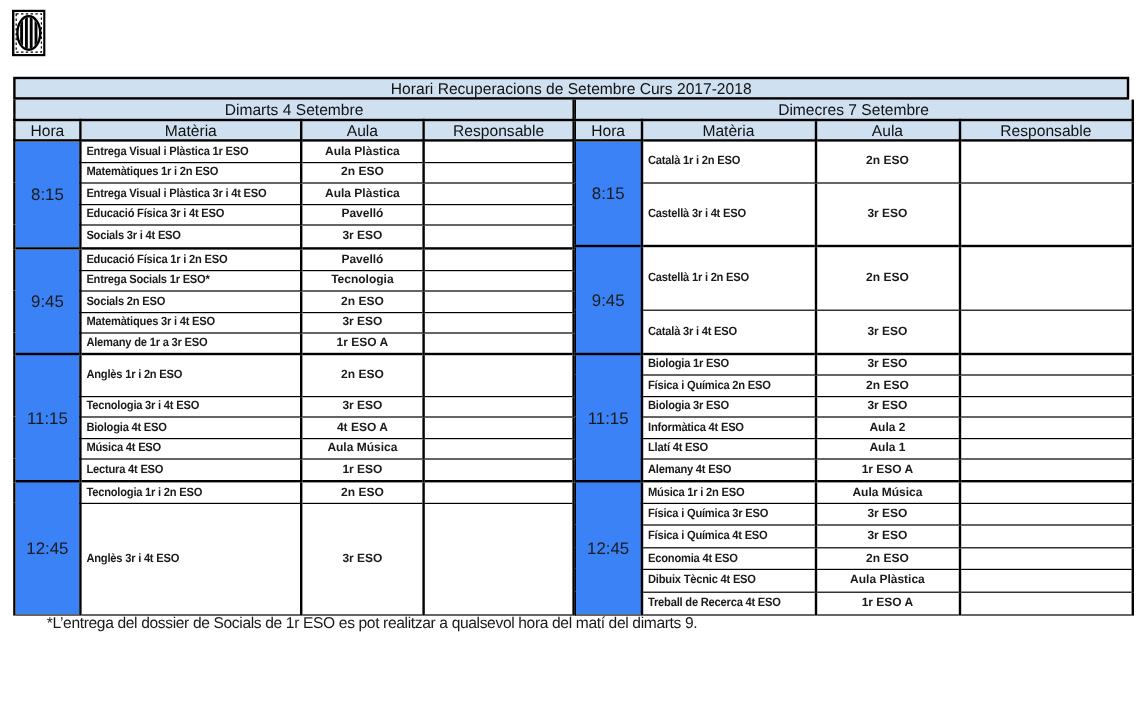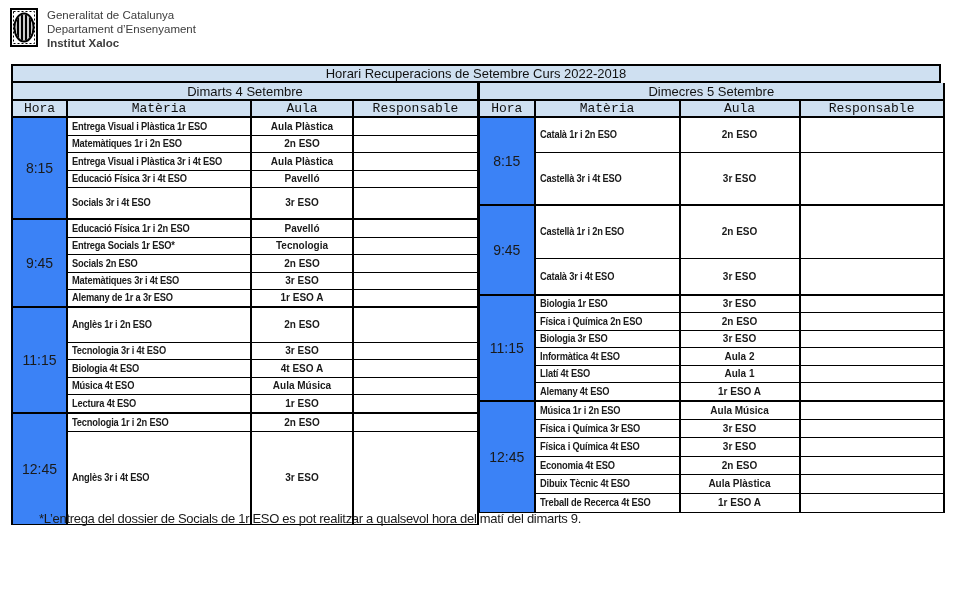--- a/index.html
+++ b/index.html
@@ -19,21 +19,21 @@
   .title-row {
     width: 930px; height: 19px; line-height: 15px; background: #cfe0f1;
     border: 2px solid #000; text-align: center; font-size: 13px; color: #111;
   }
   .halves { display: flex; width: 930px; }
   table.half { border-collapse: collapse; table-layout: fixed; height: 427px; }
   table.left  { width: 466px; }
   table.right { width: 464px; }
   td { border: solid #000; border-width: 1px 2px; padding: 0; overflow: hidden; font-size: 10px; }
   .day-row td { border-top-width: 0; border-bottom-width: 2px; background: #cfe0f1; text-align: center; font-size: 13px; color: #111; }
-  .col-row td { border-bottom-width: 2px; background: #cfe0f1; text-align: center; font-size: 13px; color: #111; font-family: Liberation Mono, monospace; }
+  .col-row td { border-bottom-width: 2px; background: #cfe0f1; text-align: center; font-size: 13px; color: #111; }
   tr.bs td { border-top-width: 2px; }
   td.hora { background: #3b82f6; text-align: center; font-size: 14px; color: #1a1a1a; }
   table.right td.ml { border-left-width: 1px; }
   td.mat { padding-left: 4px; background: #fff; }
   .mtxt { display: inline-block; white-space: nowrap; font-weight: bold; font-size: 10px;
           letter-spacing: -0.2px; transform: scaleX(0.93); transform-origin: 0 50%; }
   td.aula { text-align: center; font-weight: bold; font-size: 10px; background: #fff; }
   td.resp { background: #fff; }
 
   
@@ -53,29 +53,24 @@
       <clipPath id="oval">
           <ellipse cx="14" cy="19.5" rx="8.5" ry="13"></ellipse>
         </clipPath>
       <g clip-path="url(#oval)" stroke="#000000" stroke-width="2.4">
         <line x1="8" y1="5" x2="8" y2="34"></line>
         <line x1="12" y1="5" x2="12" y2="34"></line>
         <line x1="16" y1="5" x2="16" y2="34"></line>
         <line x1="20" y1="5" x2="20" y2="34"></line>
       </g>
     </svg>
-    <div class="lh-text">
-      <div>Generalitat de Catalunya</div>
-      <div>Departament d’Ensenyament</div>
-      <div class="bold">Institut Xaloc</div>
-    </div>
   </header>
 
   <div class="schedule">
-    <div class="title-row">Horari Recuperacions de Setembre Curs 2022-2018</div>
+    <div class="title-row">Horari Recuperacions de Setembre Curs 2017-2018</div>
     <div class="halves">
 
       <table class="half left">
         <colgroup>
             <col style="width:55px">
             <col style="width:184px">
             <col style="width:102px">
             <col style="width:125px">
           </colgroup>
         <tbody>
@@ -103,21 +98,21 @@
         <tr style="height:18px">
           <td class="mat"><span class="mtxt">Entrega Visual i Plàstica 3r i 4t ESO</span></td>
           <td class="aula">Aula Plàstica</td>
           <td class="resp"></td>
         </tr>
         <tr style="height:17px">
           <td class="mat"><span class="mtxt">Educació Física 3r i 4t ESO</span></td>
           <td class="aula">Pavelló</td>
           <td class="resp"></td>
         </tr>
-        <tr style="height:32px">
+        <tr style="height:20px">
           <td class="mat"><span class="mtxt">Socials 3r i 4t ESO</span></td>
           <td class="aula">3r ESO</td>
           <td class="resp"></td>
         </tr>
 
         <tr class="bs" style="height:18px">
           <td class="hora" rowspan="5">9:45</td>
           <td class="mat"><span class="mtxt">Educació Física 1r i 2n ESO</span></td>
           <td class="aula">Pavelló</td>
           <td class="resp"></td>
@@ -186,21 +181,21 @@
 
       <table class="half right">
         <colgroup>
             <col style="width:55px">
             <col style="width:145px">
             <col style="width:120px">
             <col style="width:144px">
           </colgroup>
         <tbody>
             <tr class="day-row" style="height:17px">
-              <td colspan="4" class="ml">Dimecres 5 Setembre</td>
+              <td colspan="4" class="ml">Dimecres 7 Setembre</td>
             </tr>
         <tr class="col-row" style="height:17px">
           <td class="ml">Hora</td>
           <td>Matèria</td>
           <td>Aula</td>
           <td>Responsable</td>
         </tr>
 
         <tr class="bs" style="height:35px">
           <td class="hora ml" rowspan="2">8:15</td>

